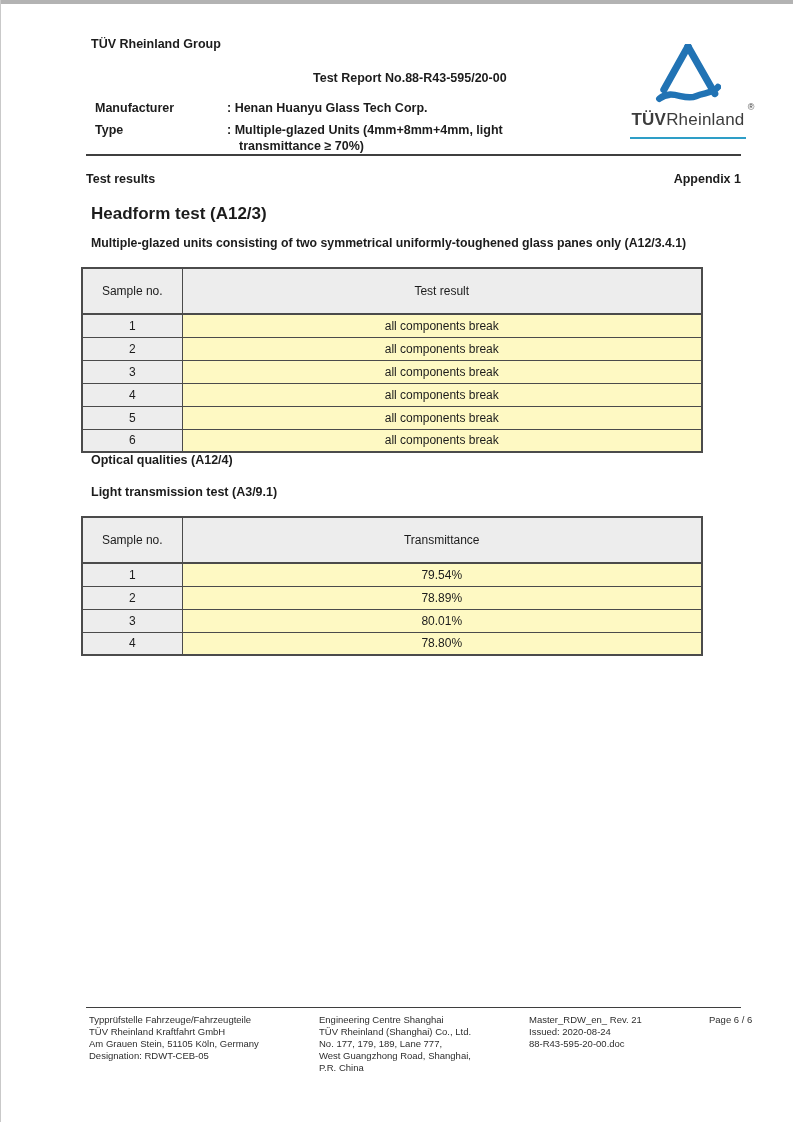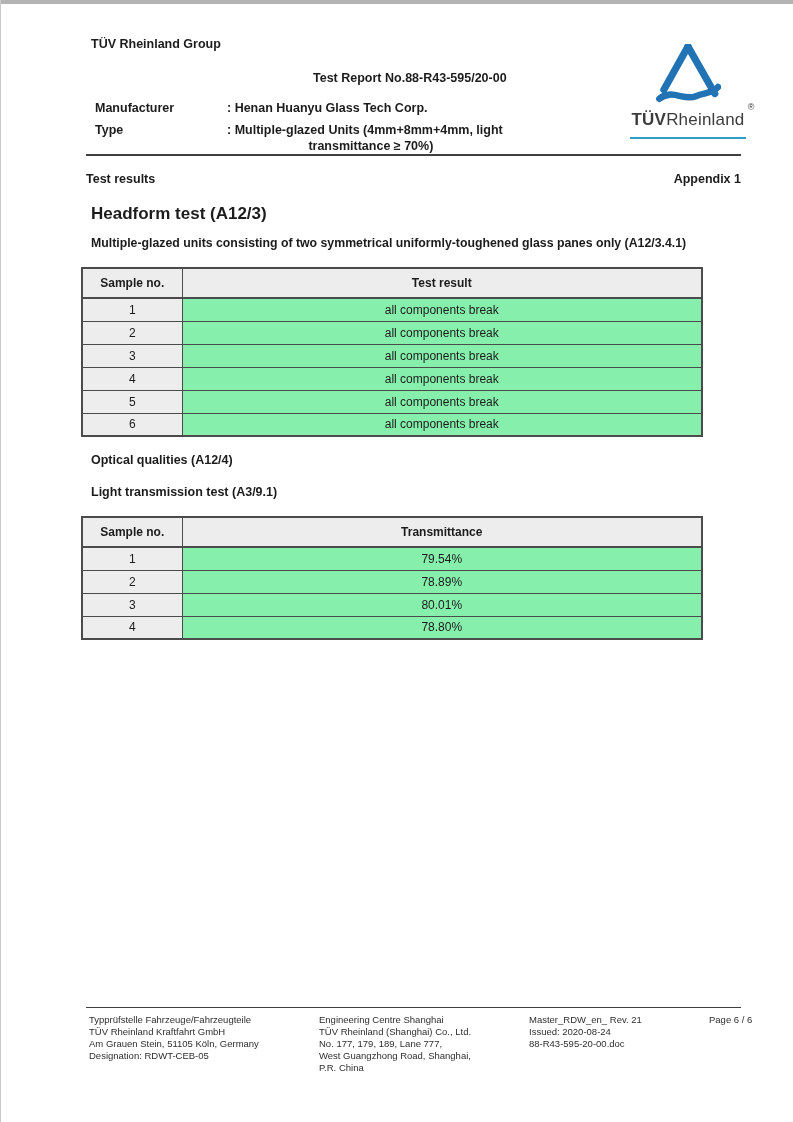--- a/index.html
+++ b/index.html
@@ -30,21 +30,21 @@
   }
   .report-line {
     left: 312px; top: 71px;
     font-size: 12.5px; font-weight: bold;
     display: flex; white-space: nowrap;
   }
   .spec-rows { left: 94px; top: 100px; width: 560px; }
   .spec-row { display: flex; font-size: 12.5px; font-weight: bold; line-height: 16px; margin-bottom: 6px; }
   .spec-label { width: 132px; flex: none; }
   .spec-value { white-space: nowrap; }
-  .spec-value .line2 { padding-left: 12px; text-align: center; }
+  .spec-value .line2 { padding-left: 12px; }
 
   .header-rule {
     left: 85px; top: 154px; width: 655px; height: 0;
     border-top: 2px solid #3f3f3f;
   }
 
   
   .logo {
     left: 628px; top: 44px; width: 118px;
     display: flex; flex-direction: column; align-items: center;
@@ -80,25 +80,25 @@
     border-collapse: collapse;
     width: 622px;
     font-size: 12px;
     table-layout: fixed;
   }
   .tbl-1 { left: 80px; top: 267px; }
   .tbl-2 { left: 80px; top: 516px; }
   .tbl, .tbl th, .tbl td { border: 1px solid #4b4b4b; }
   .tbl { border: 2px solid #4b4b4b; }
   .tbl th {
-    height: 30px; font-weight: bold;
+    height: 46px; font-weight: normal;
     background: #ededed; text-align: center; vertical-align: middle;
     border-bottom: 2px solid #4b4b4b;
   }
-  .tbl td { height: 23px; text-align: center; vertical-align: middle; background: #86efac; }
+  .tbl td { height: 23px; text-align: center; vertical-align: middle; background: #fef9c3; }
   .tbl .col-sample { width: 100px; }
   .tbl td.c-sample { background: #ededed; }
 
   
   .footer-rule {
     left: 85px; top: 1007px; width: 655px; height: 0;
     border-top: 1.5px solid #3f3f3f;
   }
   .f-col {
     top: 1014px;

